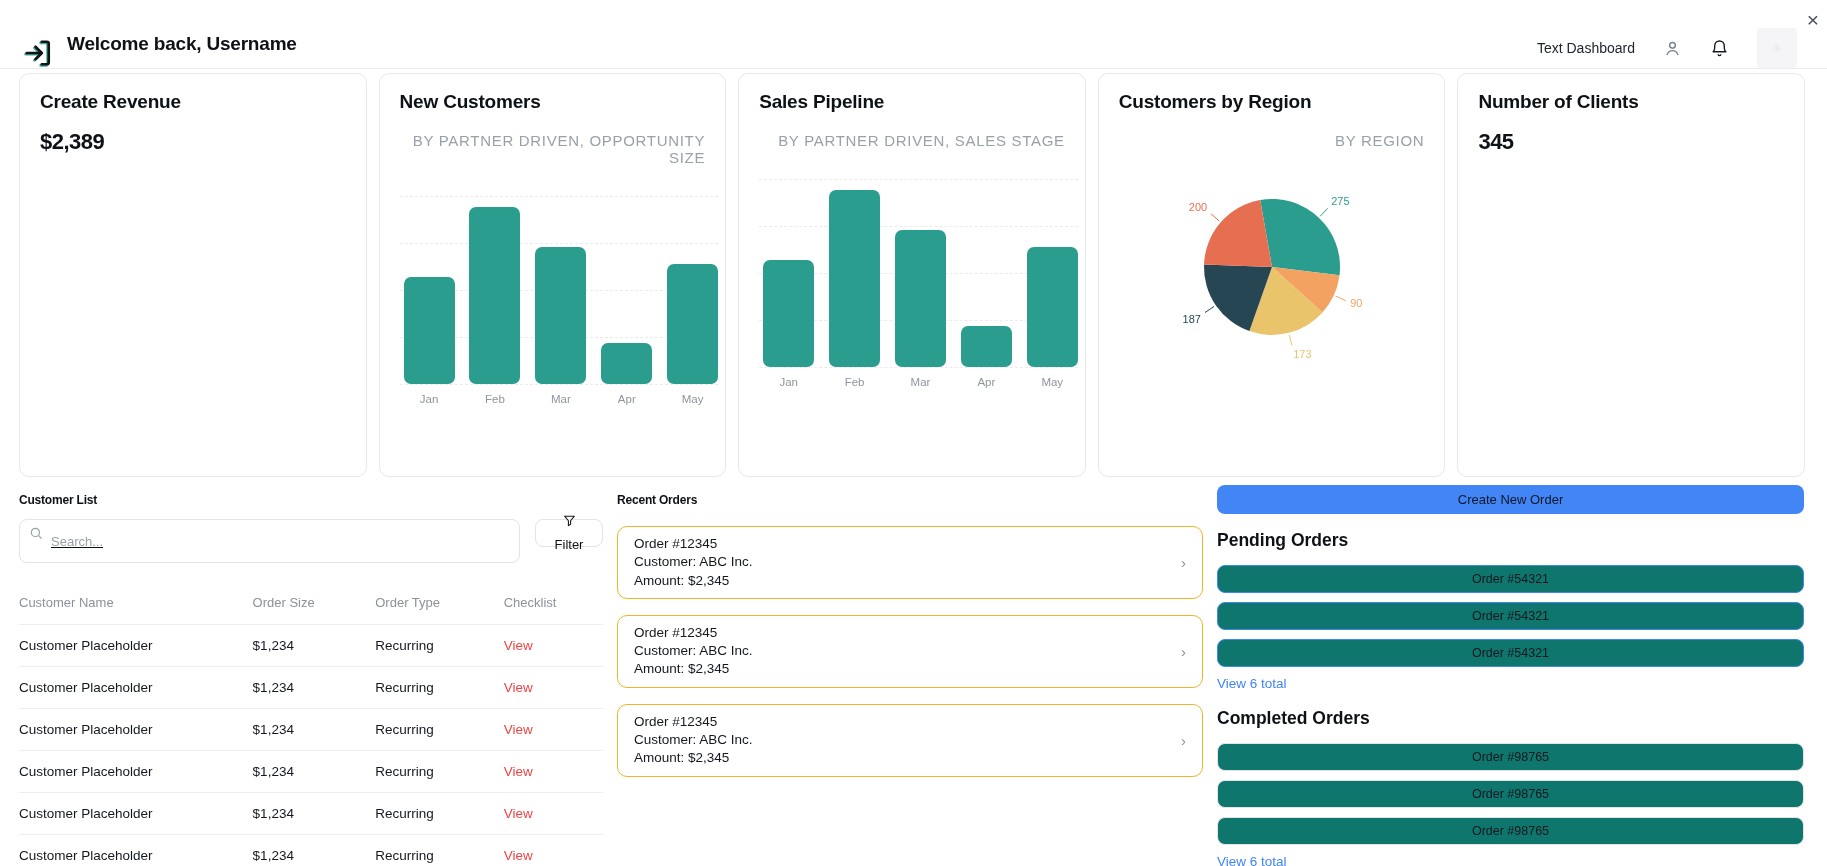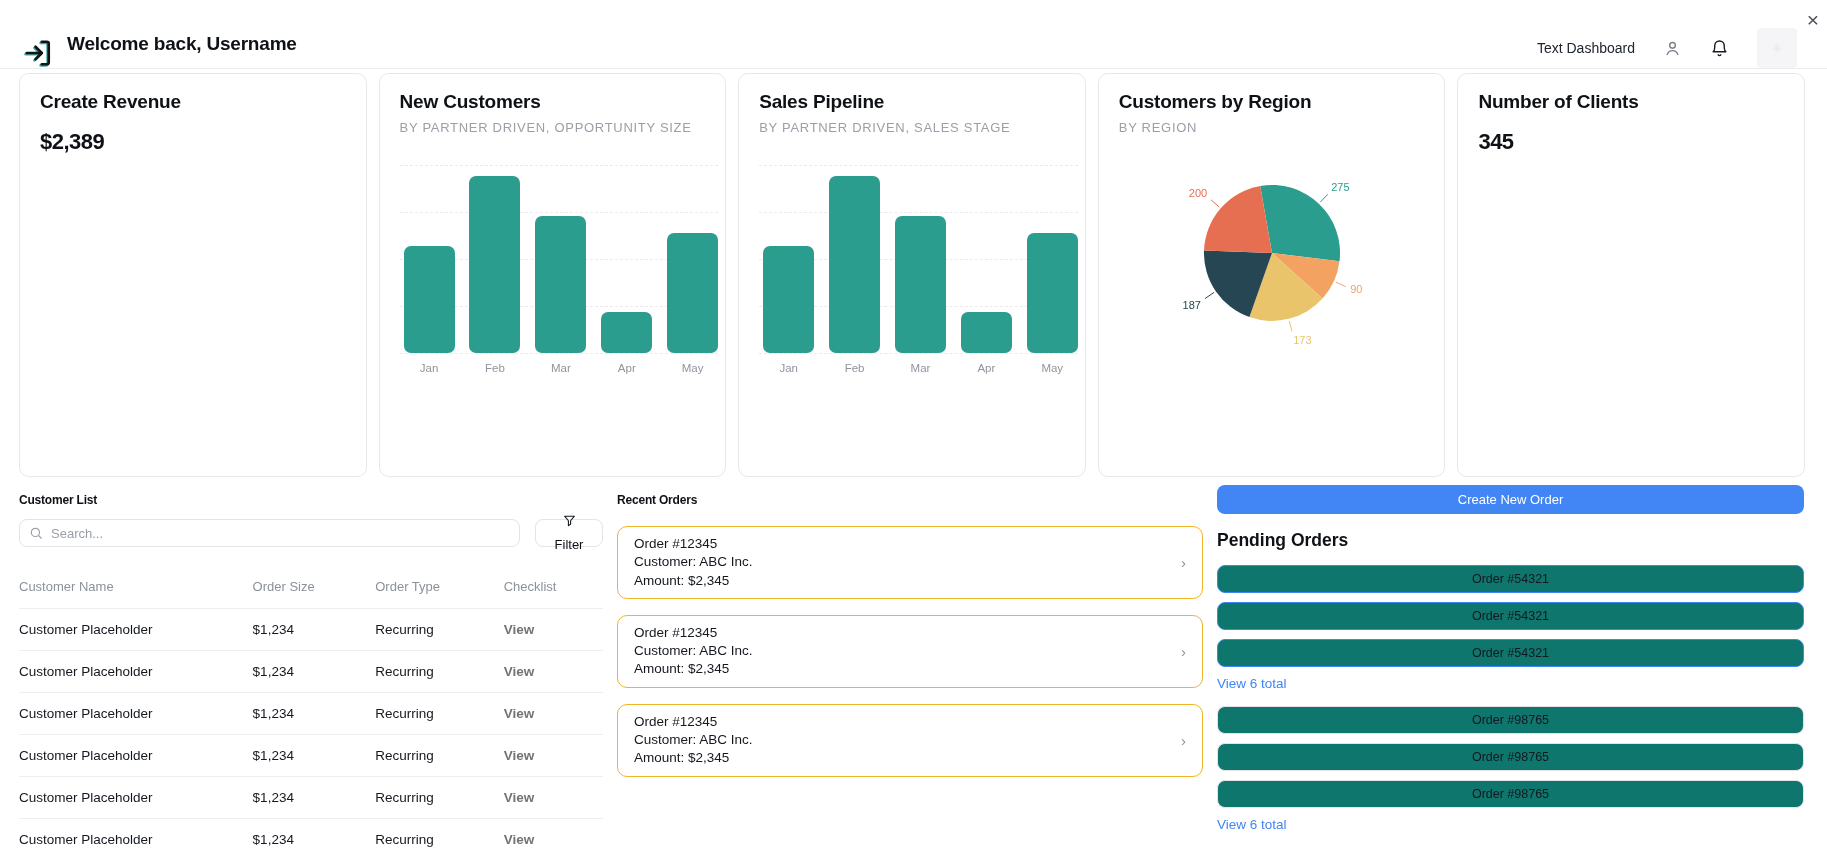--- a/index.html
+++ b/index.html
@@ -17,21 +17,21 @@
   .topbar-right { margin-left:auto; display:flex; align-items:center; gap:28px; }
   .nav-label { font-size:14px; color:#20252e; }
   .icon-btn { background:none; border:none; padding:0; cursor:pointer; display:flex; align-items:center; }
   .avatar-box { width:40px; height:40px; background:#f5f5f7; border-radius:4px; display:flex; align-items:center; justify-content:center; color:#e7e7ea; font-size:13px; }
   .close-btn { position:absolute; top:8px; right:2px; background:none; border:none; font-size:21px; color:#4a4f57; cursor:pointer; line-height:1; }
 
   
   .cards-row { display:grid; grid-template-columns:repeat(5,1fr); gap:12px; padding:4px 22px 0 19px; }
   .card { height:404px; border:1px solid #e8e8ec; border-radius:10px; background:#fff; padding:17px 20px; overflow:hidden; }
   .card-title { font-size:19px; font-weight:bold; letter-spacing:-0.2px; }
-  .card-subtitle { margin-top:7px; font-size:13px; color:#9aa0a8; letter-spacing:0.7px; }
+  .card-subtitle { margin-top:19px; font-size:15px; color:#9aa0a8; letter-spacing:0.7px;text-align:right; }
   .metric-value { margin-top:16px; font-size:22px; font-weight:bold; letter-spacing:-0.5px; }
 
   
   .plot { position:relative; height:188px; margin:30px -13px 0 0; }
   .gridline { position:absolute; left:0; right:0; border-top:1px dashed #eaeaef; }
   .bars { position:absolute; left:4px; right:0; top:0; bottom:0; display:flex; align-items:flex-end; justify-content:space-between; }
   .bar { width:51px; border-radius:7px; }
   .bar-labels { display:flex; justify-content:space-between; margin:9px -13px 0 0; padding-left:4px; }
   .bar-label { width:51px; text-align:center; font-size:11.5px; color:#8f959d; }
 
@@ -39,40 +39,40 @@
   .pie-wrap { margin-top:8px; display:flex; justify-content:center; }
   .pie-wrap svg { display:block; }
 
   
   .bottom { display:grid; grid-template-columns:584px 586px 587px; gap:14px; padding:16px 22px 0 19px; }
   .section-heading { font-size:12px; font-weight:bold; letter-spacing:-0.2px; }
 
   
   .search-row { display:flex; margin-top:12px; gap:15px; }
   .search-box { position:relative; flex:1; }
-  .search-input { width:100%; height:28px; border:1px solid #e4e4e8; border-radius:8px; padding:0 10px 0 31px; font-size:13px; color:#0e1116; outline:none; font-family:inherit; }
+  .search-input { width:100%; height:44px; border:1px solid #e4e4e8; border-radius:8px; padding:0 10px 0 31px; font-size:13px; color:#0e1116; outline:none; font-family:inherit;text-decoration:underline; }
   .search-input::placeholder { color:#9aa0a8; }
   .search-icon { position:absolute; left:10px; top:7px; }
   .filter-btn { width:68px; height:28px; border:1px solid #e4e4e8; border-radius:8px; background:#fff; display:flex; align-items:center; justify-content:center; gap:7px; font-size:13px; color:#0e1116; cursor:pointer; font-family:inherit;flex-direction:column; }
 
   table.customers { width:100%; border-collapse:collapse; margin-top:20px; }
   table.customers th { text-align:left; font-weight:normal; color:#8c929a; font-size:13px; padding:12px 0 14px 0; }
   table.customers td { font-size:13.5px; color:#14181f; padding:13px 0; border-top:1px solid #eeeef2; }
-  .view-link { color:#737373; text-decoration:none; cursor:pointer;font-weight:bold; }
+  .view-link { color:#ef4444; text-decoration:none; cursor:pointer; }
   .col-name{width:40%;} .col-size{width:21%;} .col-type{width:22%;} .col-check{width:17%;}
 
   
   .order-cards { margin-top:19px; }
   .order-card { position:relative; border:1.5px solid #f0b429; border-radius:10px; padding:8px 40px 8px 16px; margin-bottom:16px; cursor:pointer; background:#fff; }
   .order-card .line { font-size:13.5px; line-height:18.3px; color:#14181f; }
   .chevron { position:absolute; right:16px; top:50%; transform:translateY(-50%); color:#8c929a; font-size:15px; }
 
   
   .orders-panel { margin-top:-8px; }
-  .create-btn { width:100%; height:29px; background:#4285f4; color:#ffffff; border:none; border-radius:8px; font-size:13px; cursor:pointer; font-family:inherit; }
+  .create-btn { width:100%; height:29px; background:#4285f4; color:#0f172a; border:none; border-radius:8px; font-size:13px; cursor:pointer; font-family:inherit; }
   .panel-heading { margin-top:16px; font-size:17.5px; font-weight:bold; }
   .order-btn { display:block; width:100%; height:28px; background:#0f766e; border-radius:8px; font-size:12.5px; color:#14181f; cursor:pointer; margin-top:9px; font-family:inherit; }
   .order-btn.pending { border:1px solid #4285f4; }
   .order-btn.completed { border:1px solid #e4e4e8; }
   .order-btn.first { margin-top:14px; }
   .view-total { display:inline-block; margin-top:9px; font-size:13.5px; color:#4285f4; text-decoration:none; cursor:pointer; }
 </style>
 </head>
 <body>
 
@@ -307,20 +307,21 @@
     <button class="create-btn">Create New Order</button>
 
     <div class="panel-heading">Pending Orders</div>
     <div id="pending-list">
         <button class="order-btn pending first">Order #54321</button>
         <button class="order-btn pending">Order #54321</button>
         <button class="order-btn pending">Order #54321</button>
       </div>
     <a class="view-total">View 6 total</a>
 
+    <div class="panel-heading">Completed Orders</div>
     <div id="completed-list">
         <button class="order-btn completed first">Order #98765</button>
         <button class="order-btn completed">Order #98765</button>
         <button class="order-btn completed">Order #98765</button>
       </div>
     <a class="view-total">View 6 total</a>
   </div>
 </section>
 
 </body></html>

